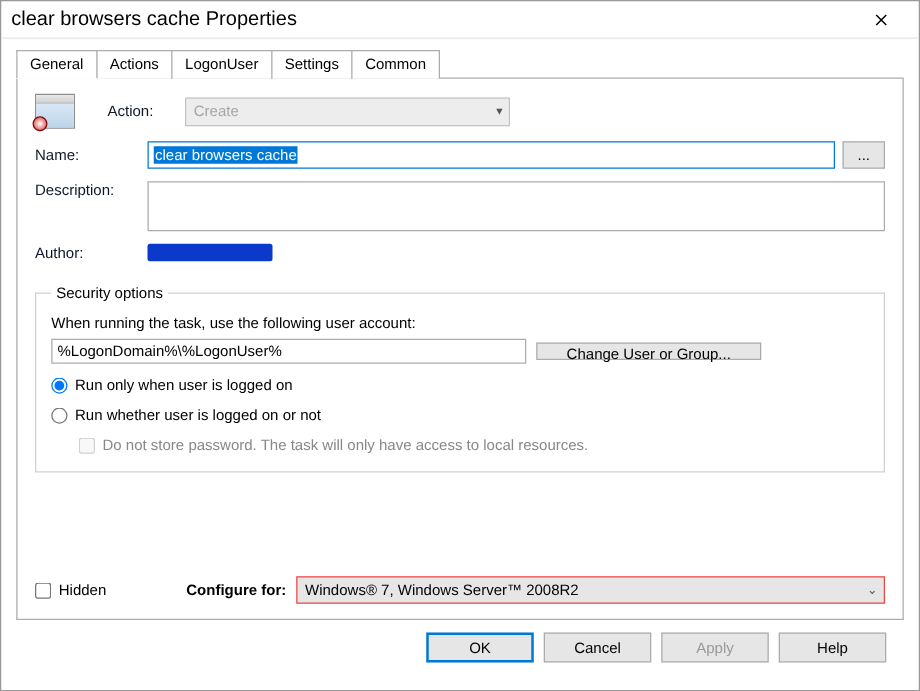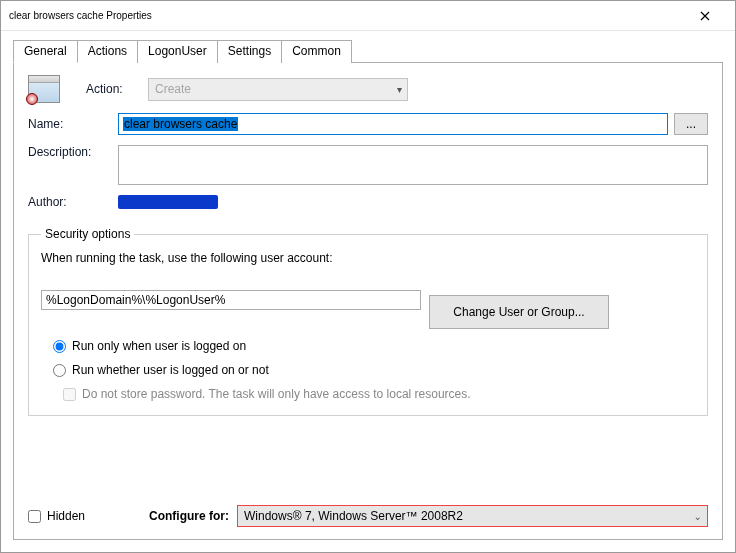--- a/index.html
+++ b/index.html
@@ -1,47 +1,47 @@
 <!DOCTYPE html>
 <html><head>
 <meta charset="utf-8">
 <style>
   * { box-sizing: border-box; font-family: 'Segoe UI', Tahoma, sans-serif; font-size: 12px; }
   body { margin: 0; background: #fff; }
   .window { width: 736px; height: 553px; border: 1px solid #999; background: #fff; display: flex; flex-direction: column; }
   .titlebar { height: 30px; display: flex; align-items: center; padding: 0 8px; border-bottom: 1px solid #e5e5e5; }
-  .titlebar .title { flex: 1; font-size: 10px; color: #000; }
+  .titlebar .title { flex: 1; font-size: 16px; color: #000; }
   .titlebar .close { width: 44px; height: 28px; display: flex; align-items: center; justify-content: center; cursor: pointer; }
   .titlebar .close svg { width: 10px; height: 10px; }
   .body { flex: 1; padding: 8px 12px 12px 12px; display: flex; flex-direction: column; }
   .tabs { display: flex; position: relative; z-index: 2; }
   .tab { padding: 3px 10px 4px 10px; border: 1px solid #acacac; border-bottom: none; background: #fff; font-size: 12px; margin-right: -1px; position: relative; top: 1px; cursor: pointer; }
   .tab.active { background: #fff; border-bottom: 1px solid #fff; top: 1px; z-index: 3; }
   .tab:not(.active) { background: #fff; }
   .panel { border: 1px solid #acacac; flex: 1; padding: 12px 14px; position: relative; z-index: 1; display: flex; flex-direction: column; }
   .row { display: flex; align-items: center; margin-bottom: 10px; }
   .row .label { width: 90px; font-size: 12px; color: #0f172a; }
   .icon-box { width: 32px; height: 28px; border: 1px solid #8e8e8e; background: #fff; position: relative; margin-right: 26px; }
   .icon-box .top { position: absolute; top: 0; left: 0; right: 0; height: 7px; background: linear-gradient(#e8e8e8,#d0d0d0); border-bottom: 1px solid #aaa; }
   .icon-box .body { position: absolute; top: 7px; left: 0; right: 0; bottom: 0; background: linear-gradient(#d9e8f5,#bcd5ea); padding: 0; }
   .icon-box .gear { position: absolute; bottom: -3px; left: -3px; width: 12px; height: 12px; border-radius: 50%; background: radial-gradient(#fff,#c33); border: 1px solid #800; }
   select.action { width: 260px; height: 23px; border: 1px solid #acacac; background: #e6e6e6; padding: 0 6px; font-size: 12px; appearance: none; }
   .action-wrap { position: relative; display: inline-block; }
   .action-wrap .chev { position: absolute; right: 6px; top: 50%; transform: translateY(-50%); pointer-events: none; font-size: 10px; color: #555; }
   .name-selected { flex: 1; height: 22px; border: 1px solid #0078d7; padding: 2px 4px; font-size: 12px; background: #fff; display: flex; align-items: center; }
-  .name-selected span { background: #0078d7; color: #000000; padding: 0 1px; }
+  .name-selected span { background: #0078d7; color: #ffffff; padding: 0 1px; }
   .btn-dots { width: 34px; height: 22px; margin-left: 6px; border: 1px solid #acacac; background: #e6e6e6; font-size: 12px; cursor: pointer; }
   .redact { width: 100px; height: 14px; background: #0b3acb; filter: blur(0.5px); border-radius: 2px; }
   textarea.desc { flex: 1; height: 40px; border: 1px solid #acacac; resize: none; font-size: 12px; padding: 2px 4px; }
   fieldset.sec { border: 1px solid #d0d0d0; padding: 10px 12px 14px 12px; margin: 8px 0 12px 0; }
   fieldset.sec legend { font-size: 12px; padding: 0 4px; }
   .sec-row { display: flex; align-items: center; margin-top: 6px; }
   input.account { width: 380px; height: 20px; border: 1px solid #acacac; padding: 0 4px; font-size: 12px; }
-  button.change { width: 180px; height: 34px; margin-left: 8px; border: 1px solid #acacac; background: #e6e6e6; font-size: 12px; cursor: pointer; margin-top: 24px; }
-  .radio-row, .check-row { display: flex; align-items: center; margin-top: 10px; font-size: 12px; margin-left: 12px; }
+  button.change { width: 180px; height: 14px; margin-left: 8px; border: 1px solid #acacac; background: #e6e6e6; font-size: 12px; cursor: pointer; }
+  .radio-row, .check-row { display: flex; align-items: center; margin-top: 10px; font-size: 12px; }
   .radio-row input, .check-row input { margin: 0 6px 0 0; }
   .check-row.indented { margin-left: 22px; color: #888; }
   .check-row.indented input { accent-color: #ccc; }
   .bottom-row { display: flex; align-items: center; margin-top: auto; }
   .bottom-row .hidden-chk { display: flex; align-items: center; font-size: 12px; }
   .bottom-row .hidden-chk input { margin: 0 6px 0 0; }
   .bottom-row .cfg-label { margin-left: 64px; font-size: 12px; font-weight: bold; }
   .cfg-wrap { position: relative; flex: 1; margin-left: 8px; }
   select.cfg { width: 100%; height: 22px; border: 1px solid #ef4444; background: #e6e6e6; padding: 0 6px; font-size: 12px; appearance: none; }
   .cfg-wrap .chev { position: absolute; right: 6px; top: 50%; transform: translateY(-50%); pointer-events: none; font-size: 10px; color: #555; }
@@ -131,14 +131,20 @@
         </label>
         <div class="cfg-label">Configure for:</div>
         <div class="cfg-wrap">
           <select class="cfg">
             <option>Windows® 7, Windows Server™ 2008R2</option>
           </select>
           <span class="chev">⌄</span>
         </div>
       </div>
     </div>
+    <div class="footer">
+      <button class="primary">OK</button>
+      <button>Cancel</button>
+      <button class="disabled">Apply</button>
+      <button>Help</button>
+    </div>
   </div>
 </div>
 
 </body></html>

